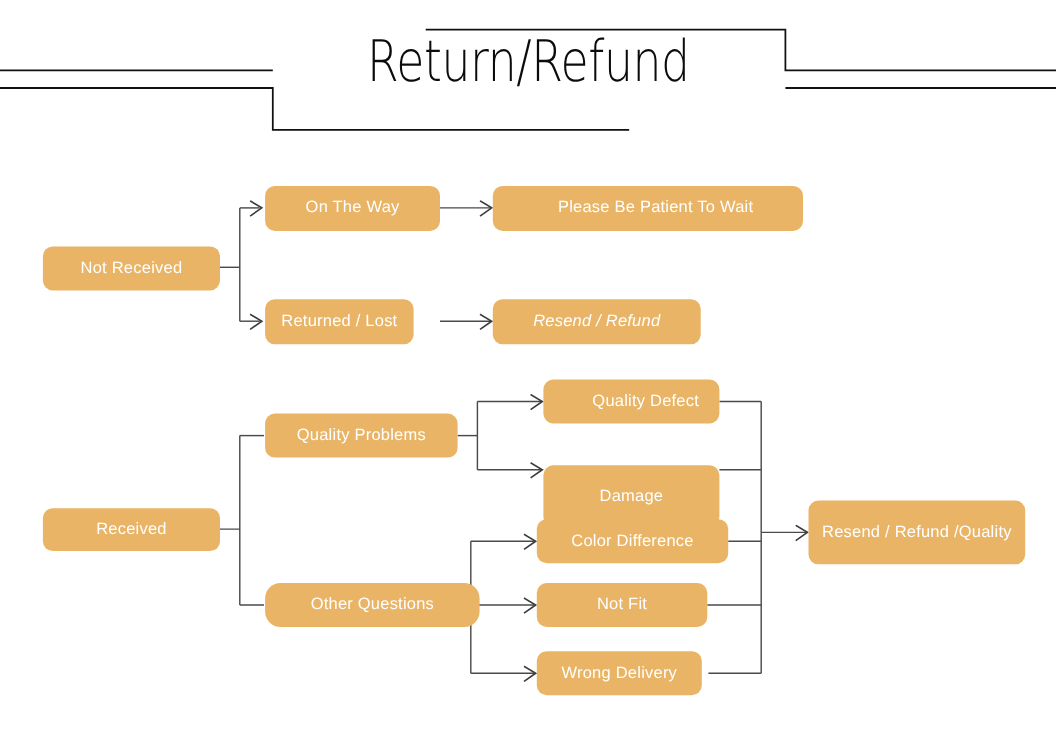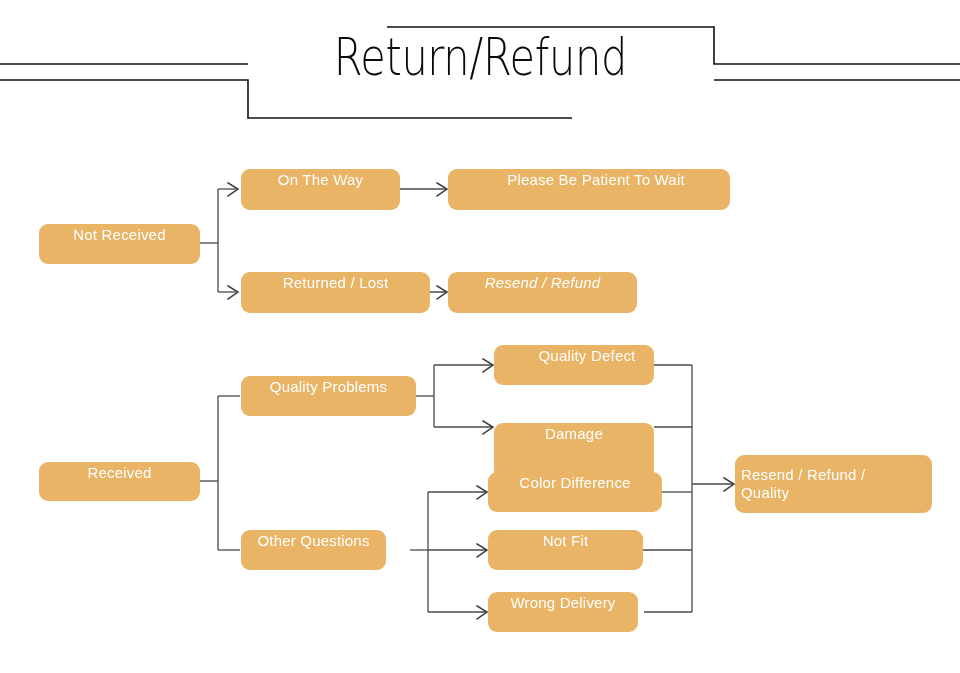--- a/index.html
+++ b/index.html
@@ -48,21 +48,21 @@
     transform-origin: center center;
     white-space: nowrap;
   }
   
   .node {
     position: absolute;
     background: #e9b465;
     border-radius: 9px;
     color: #ffffff;
     display: flex;
-    align-items: flex-start;
+    align-items: center;
     justify-content: center;
     text-align: center;
     font-family: "Liberation Sans", sans-serif;
     font-size: 15px;
     font-weight: 400;
     letter-spacing: 0.2px;
     line-height: 1.25;
     box-sizing: border-box;
     padding: 2px 6px;
     user-select: none;
@@ -176,21 +176,21 @@
   </div>
 
   <div class="node" style="left:241px; top:169px; width:159px; height:41px;">
     <span>On The Way</span>
   </div>
 
   <div class="node" style="left:448px; top:169px; width:282px; height:41px;padding-left:20px;">
     <span>Please Be Patient To Wait</span>
   </div>
 
-  <div class="node" style="left:241px; top:272px; width:189px; height:41px;">
+  <div class="node" style="left:241px; top:272px; width:135px; height:41px;">
     <span>Returned / Lost</span>
   </div>
 
   <div class="node" style="left:448px; top:272px; width:189px; height:41px;font-style:italic;">
     <span>Resend / Refund</span>
   </div>
 
   <div class="node" style="left:39px; top:462px; width:161px; height:39px;">
     <span>Received</span>
   </div>
@@ -200,34 +200,34 @@
   </div>
 
   <div class="node" style="left:494px; top:345px; width:160px; height:40px;padding-left:32px;">
     <span>Quality Defect</span>
   </div>
 
   <div class="node" style="left:494px; top:423px; width:160px; height:56px;">
     <span>Damage</span>
   </div>
 
-  <div class="node" style="left:241px; top:530px; width:145px; height:40px;">
+  <div class="node" style="left:241px; top:530px; width:195px; height:40px;border-radius:14px;">
     <span>Other Questions</span>
   </div>
 
   <div class="node" style="left:488px; top:472px; width:174px; height:40px;">
     <span>Color Difference</span>
   </div>
 
   <div class="node" style="left:488px; top:530px; width:155px; height:40px;">
     <span>Not Fit</span>
   </div>
 
   <div class="node" style="left:488px; top:592px; width:150px; height:40px;">
     <span>Wrong Delivery</span>
   </div>
 
-  <div class="node two-line" style="left:735px; top:455px; width:197px; height:58px; flex-direction:column;">
+  <div class="node two-line" style="left:735px; top:455px; width:197px; height:58px; flex-direction:row;">
     <span>Resend / Refund /</span>
     <span>Quality</span>
   </div>
 
 </div>
 
 </body></html>

